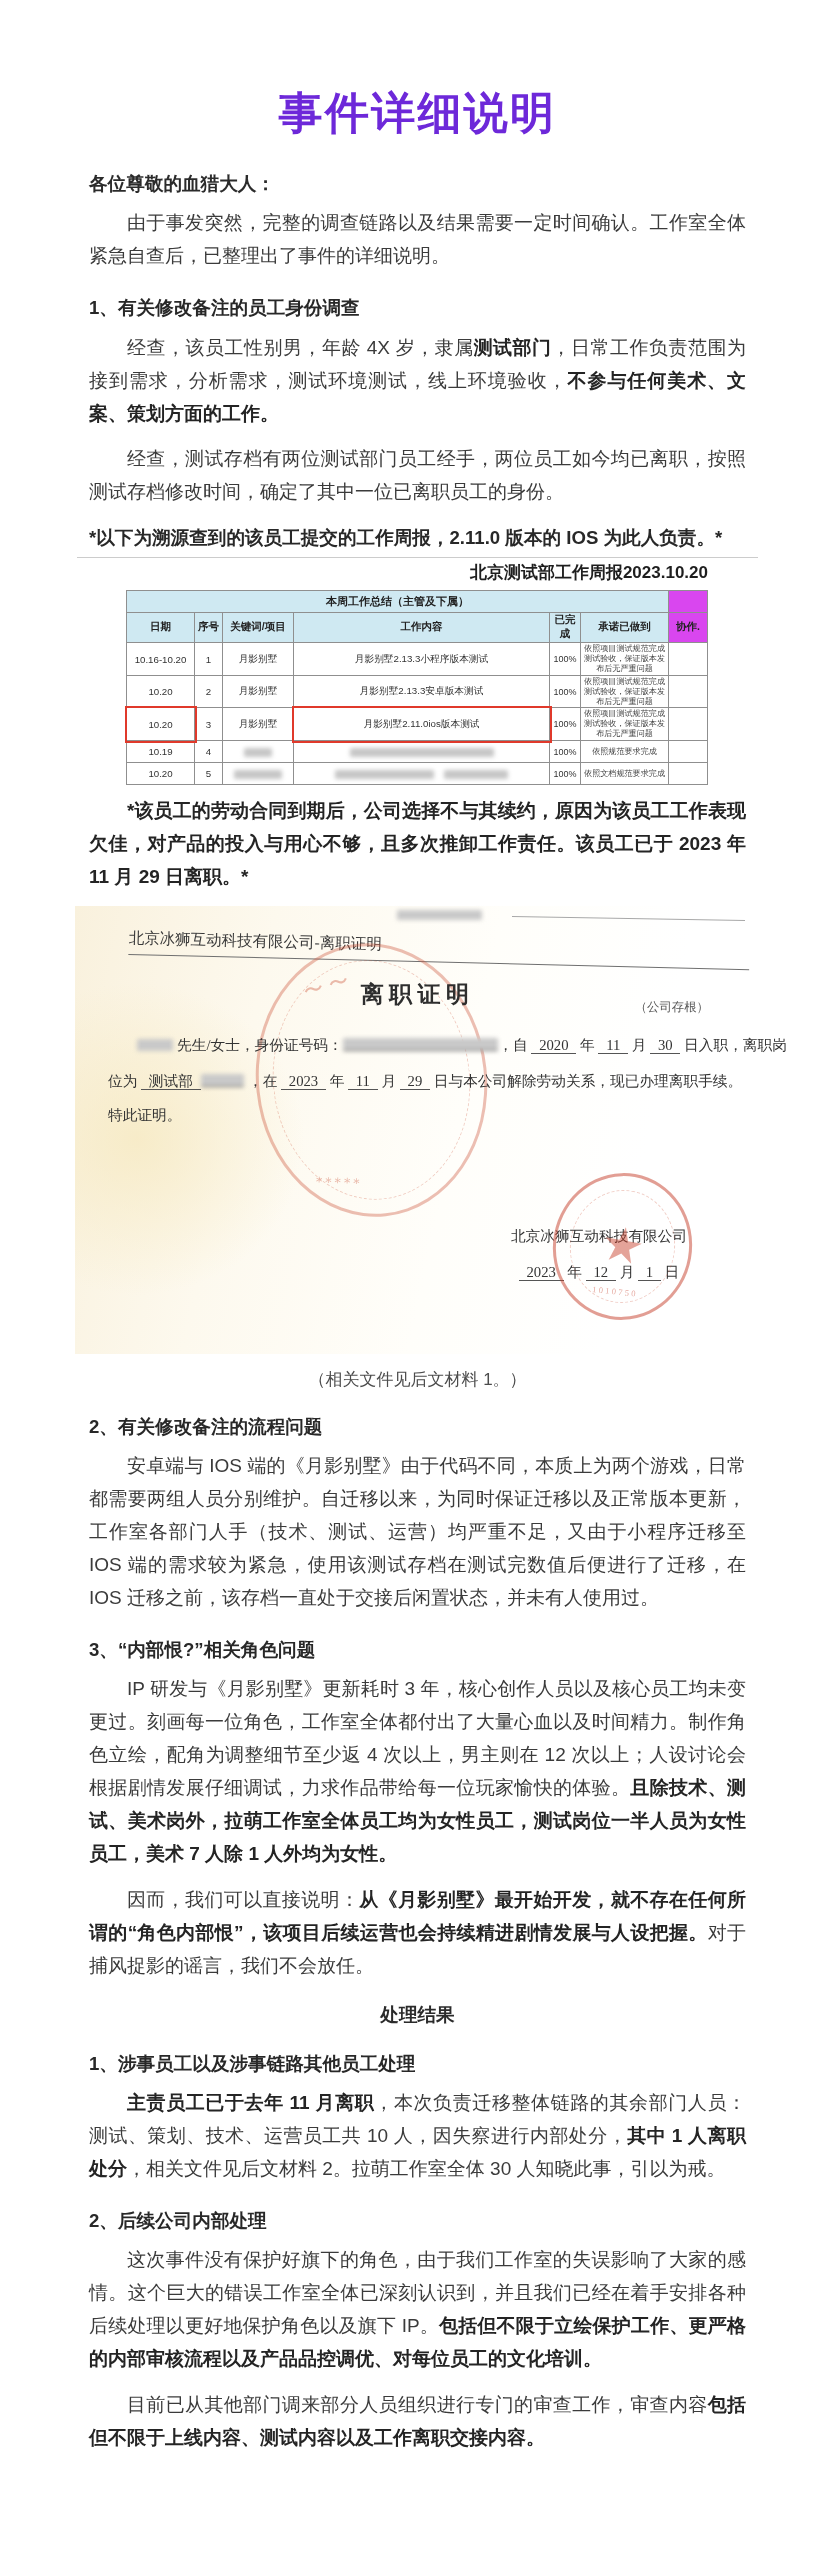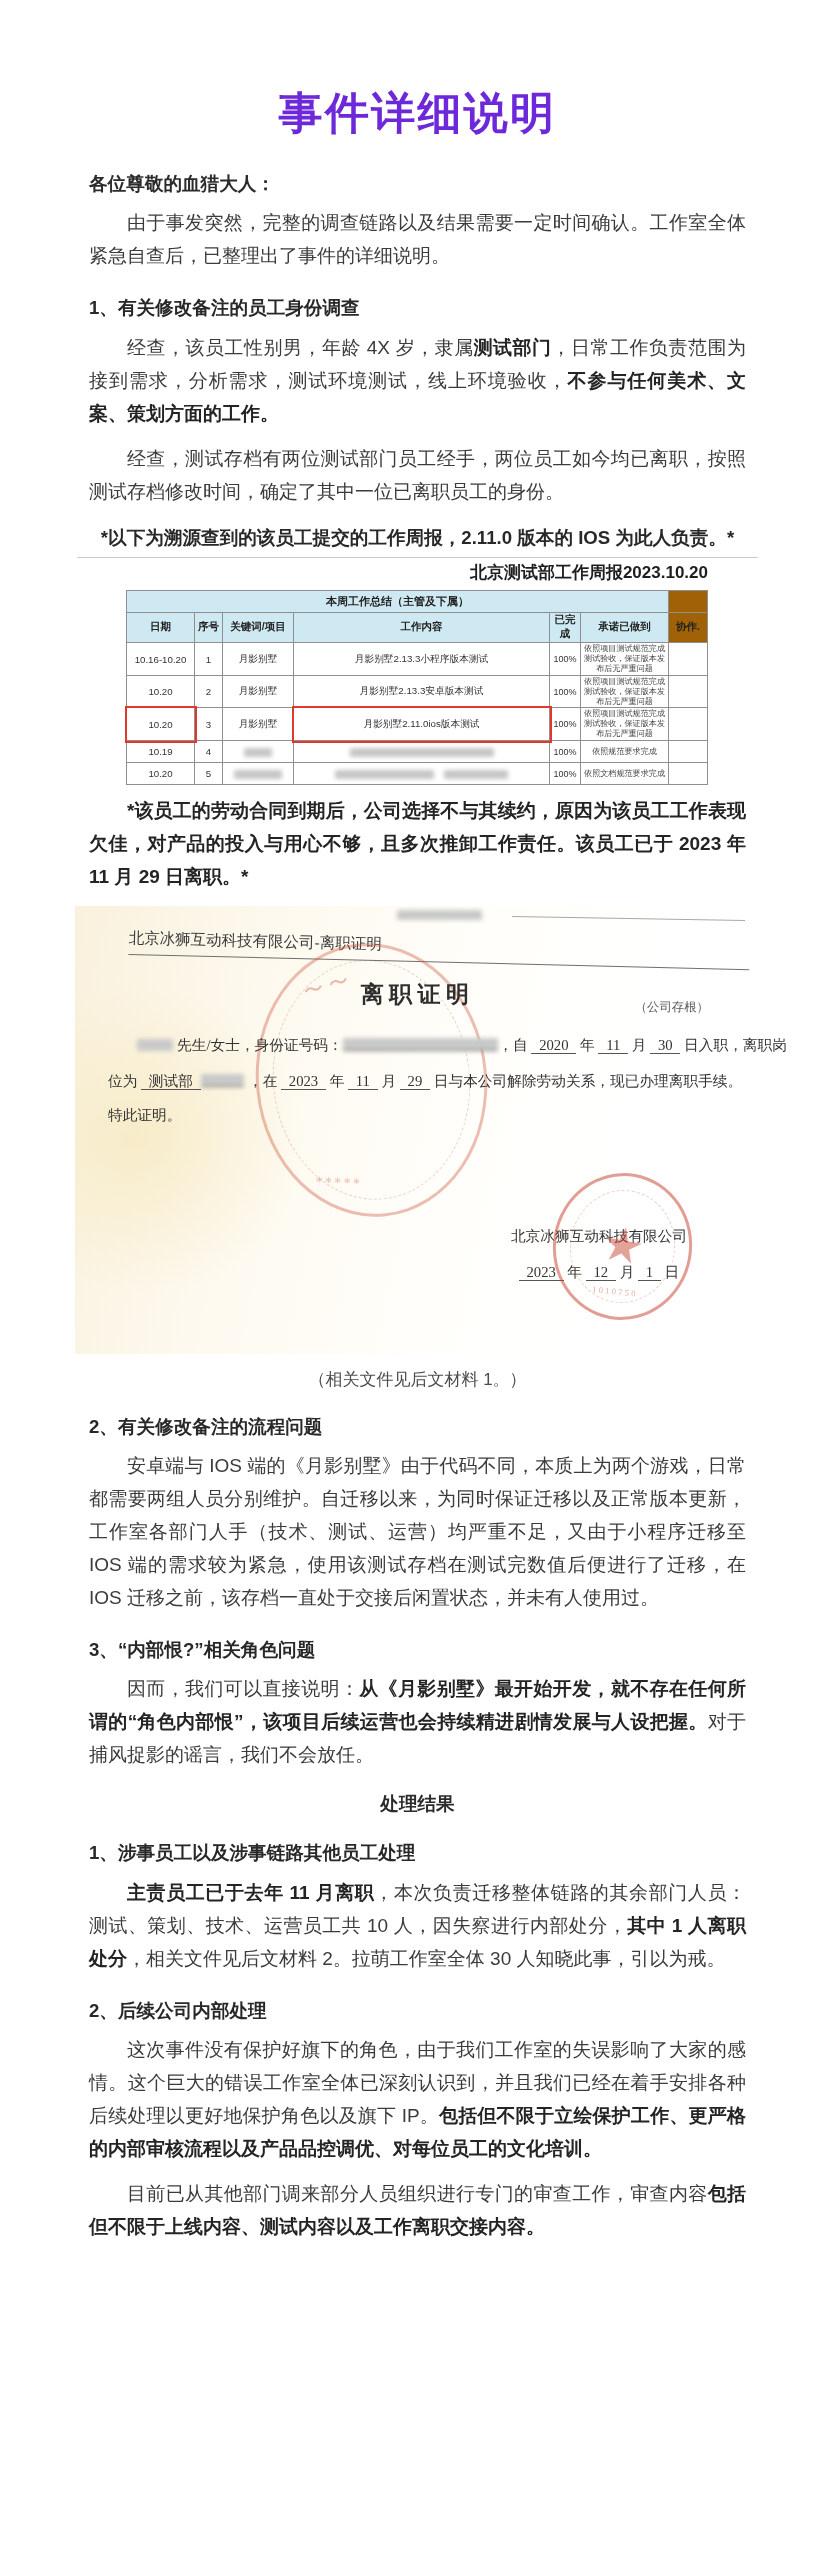--- a/index.html
+++ b/index.html
@@ -9,32 +9,32 @@
     -webkit-font-smoothing:antialiased;
   }
   .doc{padding:84px 92px 0 89px;}
   .title{font-size:44px;font-weight:700;color:#6d28d9;text-align:center;margin:0 0 28px;letter-spacing:2.3px;}
   .salut{font-size:18.6px;font-weight:700;color:#2b2b2b;margin:0 0 4.7px;}
   p.body{font-size:19px;line-height:33px;text-align:justify;text-indent:2em;margin:9.3px 0 12.4px;}
   .b{font-weight:700;color:#242424;}
   .u{border-bottom:1.2px solid #555;padding:0 7.8px;}
   .center-h{font-size:18.6px;font-weight:700;color:#2b2b2b;text-align:center;margin:20px 0 14px;}
   .sec-h{font-size:18.6px;font-weight:700;color:#282828;margin:23px 0 7.8px;}
-  .note-center{font-size:18.6px;font-weight:700;color:#282828;text-align:center;margin:17px 0 4.7px;}
+  .note-center{font-size:18.6px;font-weight:700;color:#282828;text-align:left;margin:17px 0 4.7px;}
   .blur{display:inline-block;background:#c9c9c9;filter:blur(2.3px);border-radius:1.6px;height:12.4px;vertical-align:-1.6px;}
 
   
   .report{margin-top:4.7px;}
   .report-topline{border-top:0.8px solid #cccccc;margin:6.2px -11.6px 1.6px;}
   .report-title{width:619px;text-align:right;font-size:17px;font-weight:700;color:#1e1e1e;margin:3.1px 0 6.2px;}
   table.wr{border-collapse:collapse;margin-left:37px;width:582px;table-layout:fixed;color:#333;}
   table.wr th,table.wr td{border:0.8px solid #8f8f8f;padding:0.8px 2.3px;text-align:center;vertical-align:middle;}
   .mh{background:#cfe9f2;font-size:11px;font-weight:700;height:18.6px;color:#222;}
   .ch{background:#cfe9f2;font-size:10.5px;font-weight:700;height:18.6px;color:#222;}
-  .peach{background:#a16207;}
+  .peach{background:#d946ef;}
   td.c-date{font-size:9.7px;}
   td.c-no{font-size:9.7px;}
   td.c-kw{font-size:9.7px;}
   td.c-ct{font-size:9.7px;}
   td.c-dn{font-size:9px;}
   td.c-pr{font-size:8.1px;text-align:left;line-height:10px;padding:1.6px 3.1px;color:#444;}
   table.wr tbody tr{height:22px;}
   .redcell{outline:2.3px solid #e0392b;outline-offset:-0.8px;}
   .cell-blur{display:inline-block;background:#c6c6c6;filter:blur(1.9px);border-radius:1.6px;height:9.3px;vertical-align:middle;}
 
@@ -196,20 +196,21 @@
       <span class="digits">1010750</span>
     </div>
   </div>
 
   <div class="ref-note">（相关文件见后文材料 1。）</div>
 
   <div class="sec-h">2、有关修改备注的流程问题</div>
   <p class="body"><span>安卓端与 IOS 端的《月影别墅》由于代码不同，本质上为两个游戏，日常都需要两组人员分别维护。自迁移以来，为同时保证迁移以及正常版本更新，工作室各部门人手（技术、测试、运营）均严重不足，又由于小程序迁移至 IOS 端的需求较为紧急，使用该测试存档在测试完数值后便进行了迁移，在 IOS 迁移之前，该存档一直处于交接后闲置状态，并未有人使用过。</span></p>
 
   <div class="sec-h">3、“内部恨?”相关角色问题</div>
+  <p class="body"><span>IP 研发与《月影别墅》更新耗时 3 年，核心创作人员以及核心员工均未变更过。刻画每一位角色，工作室全体都付出了大量心血以及时间精力。制作角色立绘，配角为调整细节至少返 4 次以上，男主则在 12 次以上；人设讨论会根据剧情发展仔细调试，力求作品带给每一位玩家愉快的体验。</span><span class="b">且除技术、测试、美术岗外，拉萌工作室全体员工均为女性员工，测试岗位一半人员为女性员工，美术 7 人除 1 人外均为女性。</span></p>
   <p class="body"><span>因而，我们可以直接说明：</span><span class="b">从《月影别墅》最开始开发，就不存在任何所谓的“角色内部恨”，该项目后续运营也会持续精进剧情发展与人设把握。</span><span>对于捕风捉影的谣言，我们不会放任。</span></p>
 
   <div class="center-h">处理结果</div>
 
   <div class="sec-h">1、涉事员工以及涉事链路其他员工处理</div>
   <p class="body"><span class="b">主责员工已于去年 11 月离职</span><span>，本次负责迁移整体链路的其余部门人员：测试、策划、技术、运营员工共 10 人，因失察进行内部处分，</span><span class="b">其中 1 人离职处分</span><span>，相关文件见后文材料 2。拉萌工作室全体 30 人知晓此事，引以为戒。</span></p>
 
   <div class="sec-h">2、后续公司内部处理</div>
   <p class="body"><span>这次事件没有保护好旗下的角色，由于我们工作室的失误影响了大家的感情。这个巨大的错误工作室全体已深刻认识到，并且我们已经在着手安排各种后续处理以更好地保护角色以及旗下 IP。</span><span class="b">包括但不限于立绘保护工作、更严格的内部审核流程以及产品品控调优、对每位员工的文化培训。</span></p>
   <p class="body"><span>目前已从其他部门调来部分人员组织进行专门的审查工作，审查内容</span><span class="b">包括但不限于上线内容、测试内容以及工作离职交接内容。</span></p>

